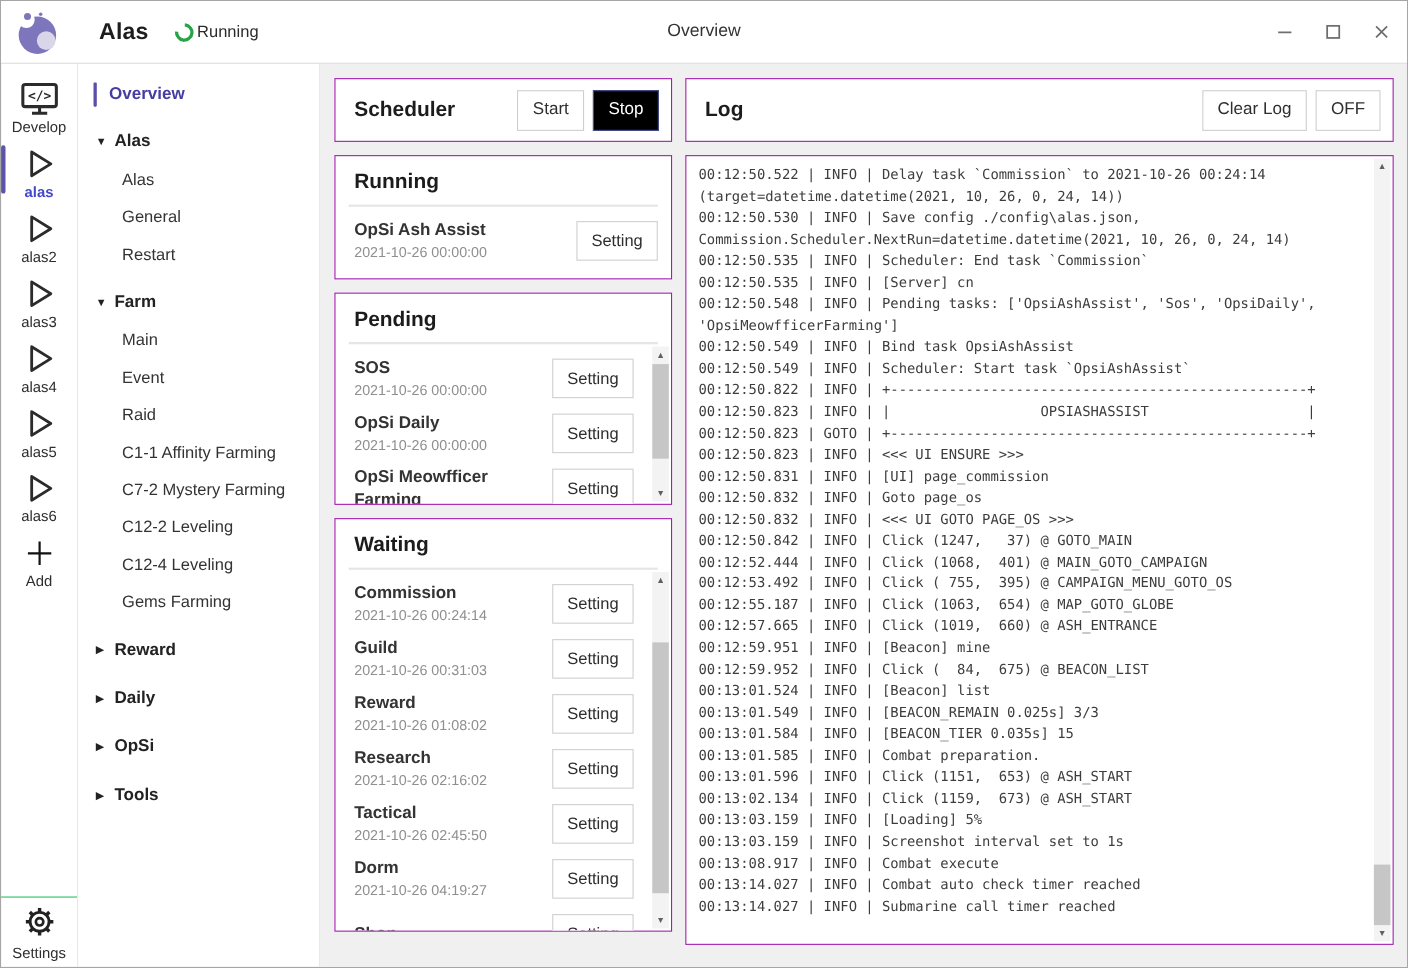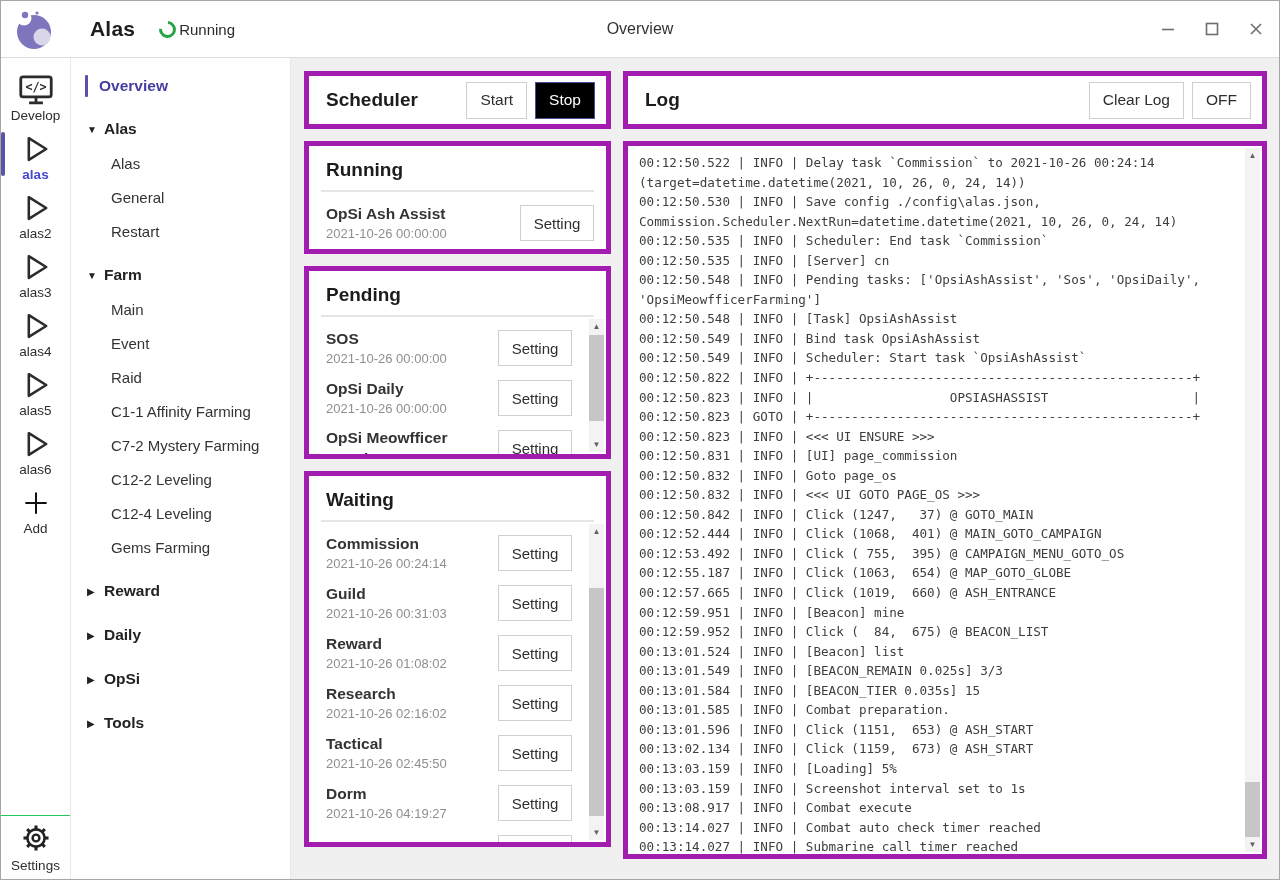--- a/index.html
+++ b/index.html
@@ -80,21 +80,21 @@
   }
 
   
   .main {
     flex:1; background:#f0f0f0; padding:13px 12px 20px 13px;
     display:flex; gap:12px; min-width:0;
   }
   .col-mid { width:307px; flex:0 0 307px; display:flex; flex-direction:column; }
   .col-log { flex:1; display:flex; flex-direction:column; min-width:0; }
 
-  .card { background:#fff; border:5px solid #a21caf; }
+  .card { background:#fff; border:1px solid #a21caf; }
 
   .card-bar {
     height:58px; margin-bottom:12px; flex:0 0 auto;
     display:flex; align-items:center; padding:0 11px 0 17px;
   }
   .card-bar .bar-title { font-size:19px; font-weight:600; color:#1c1c1c; flex:1; }
   .btn {
     background:#fff; border:1px solid #cfcfcf; color:#2e2e2e;
     font-size:15.5px; font-family:inherit; padding:0 13px; height:37px;
     margin-left:8px; cursor:pointer;
@@ -448,21 +448,20 @@
       <div class="card log-card">
         <div class="log-view">
             <div class="log-line">00:12:50.522 | INFO | Delay task `Commission` to 2021-10-26 00:24:14</div>
             <div class="log-line">(target=datetime.datetime(2021, 10, 26, 0, 24, 14))</div>
             <div class="log-line">00:12:50.530 | INFO | Save config ./config\alas.json,</div>
             <div class="log-line">Commission.Scheduler.NextRun=datetime.datetime(2021, 10, 26, 0, 24, 14)</div>
             <div class="log-line">00:12:50.535 | INFO | Scheduler: End task `Commission`</div>
             <div class="log-line">00:12:50.535 | INFO | [Server] cn</div>
             <div class="log-line">00:12:50.548 | INFO | Pending tasks: ['OpsiAshAssist', 'Sos', 'OpsiDaily',</div>
             <div class="log-line">'OpsiMeowfficerFarming']</div>
-            <div class="log-line">00:12:50.548 | INFO | [Task] OpsiAshAssist</div>
             <div class="log-line">00:12:50.549 | INFO | Bind task OpsiAshAssist</div>
             <div class="log-line">00:12:50.549 | INFO | Scheduler: Start task `OpsiAshAssist`</div>
             <div class="log-line">00:12:50.822 | INFO | +--------------------------------------------------+</div>
             <div class="log-line">00:12:50.823 | INFO | |                  OPSIASHASSIST                   |</div>
             <div class="log-line">00:12:50.823 | GOTO | +--------------------------------------------------+</div>
             <div class="log-line">00:12:50.823 | INFO | &lt;&lt;&lt; UI ENSURE &gt;&gt;&gt;</div>
             <div class="log-line">00:12:50.831 | INFO | [UI] page_commission</div>
             <div class="log-line">00:12:50.832 | INFO | Goto page_os</div>
             <div class="log-line">00:12:50.832 | INFO | &lt;&lt;&lt; UI GOTO PAGE_OS &gt;&gt;&gt;</div>
             <div class="log-line">00:12:50.842 | INFO | Click (1247,   37) @ GOTO_MAIN</div>

